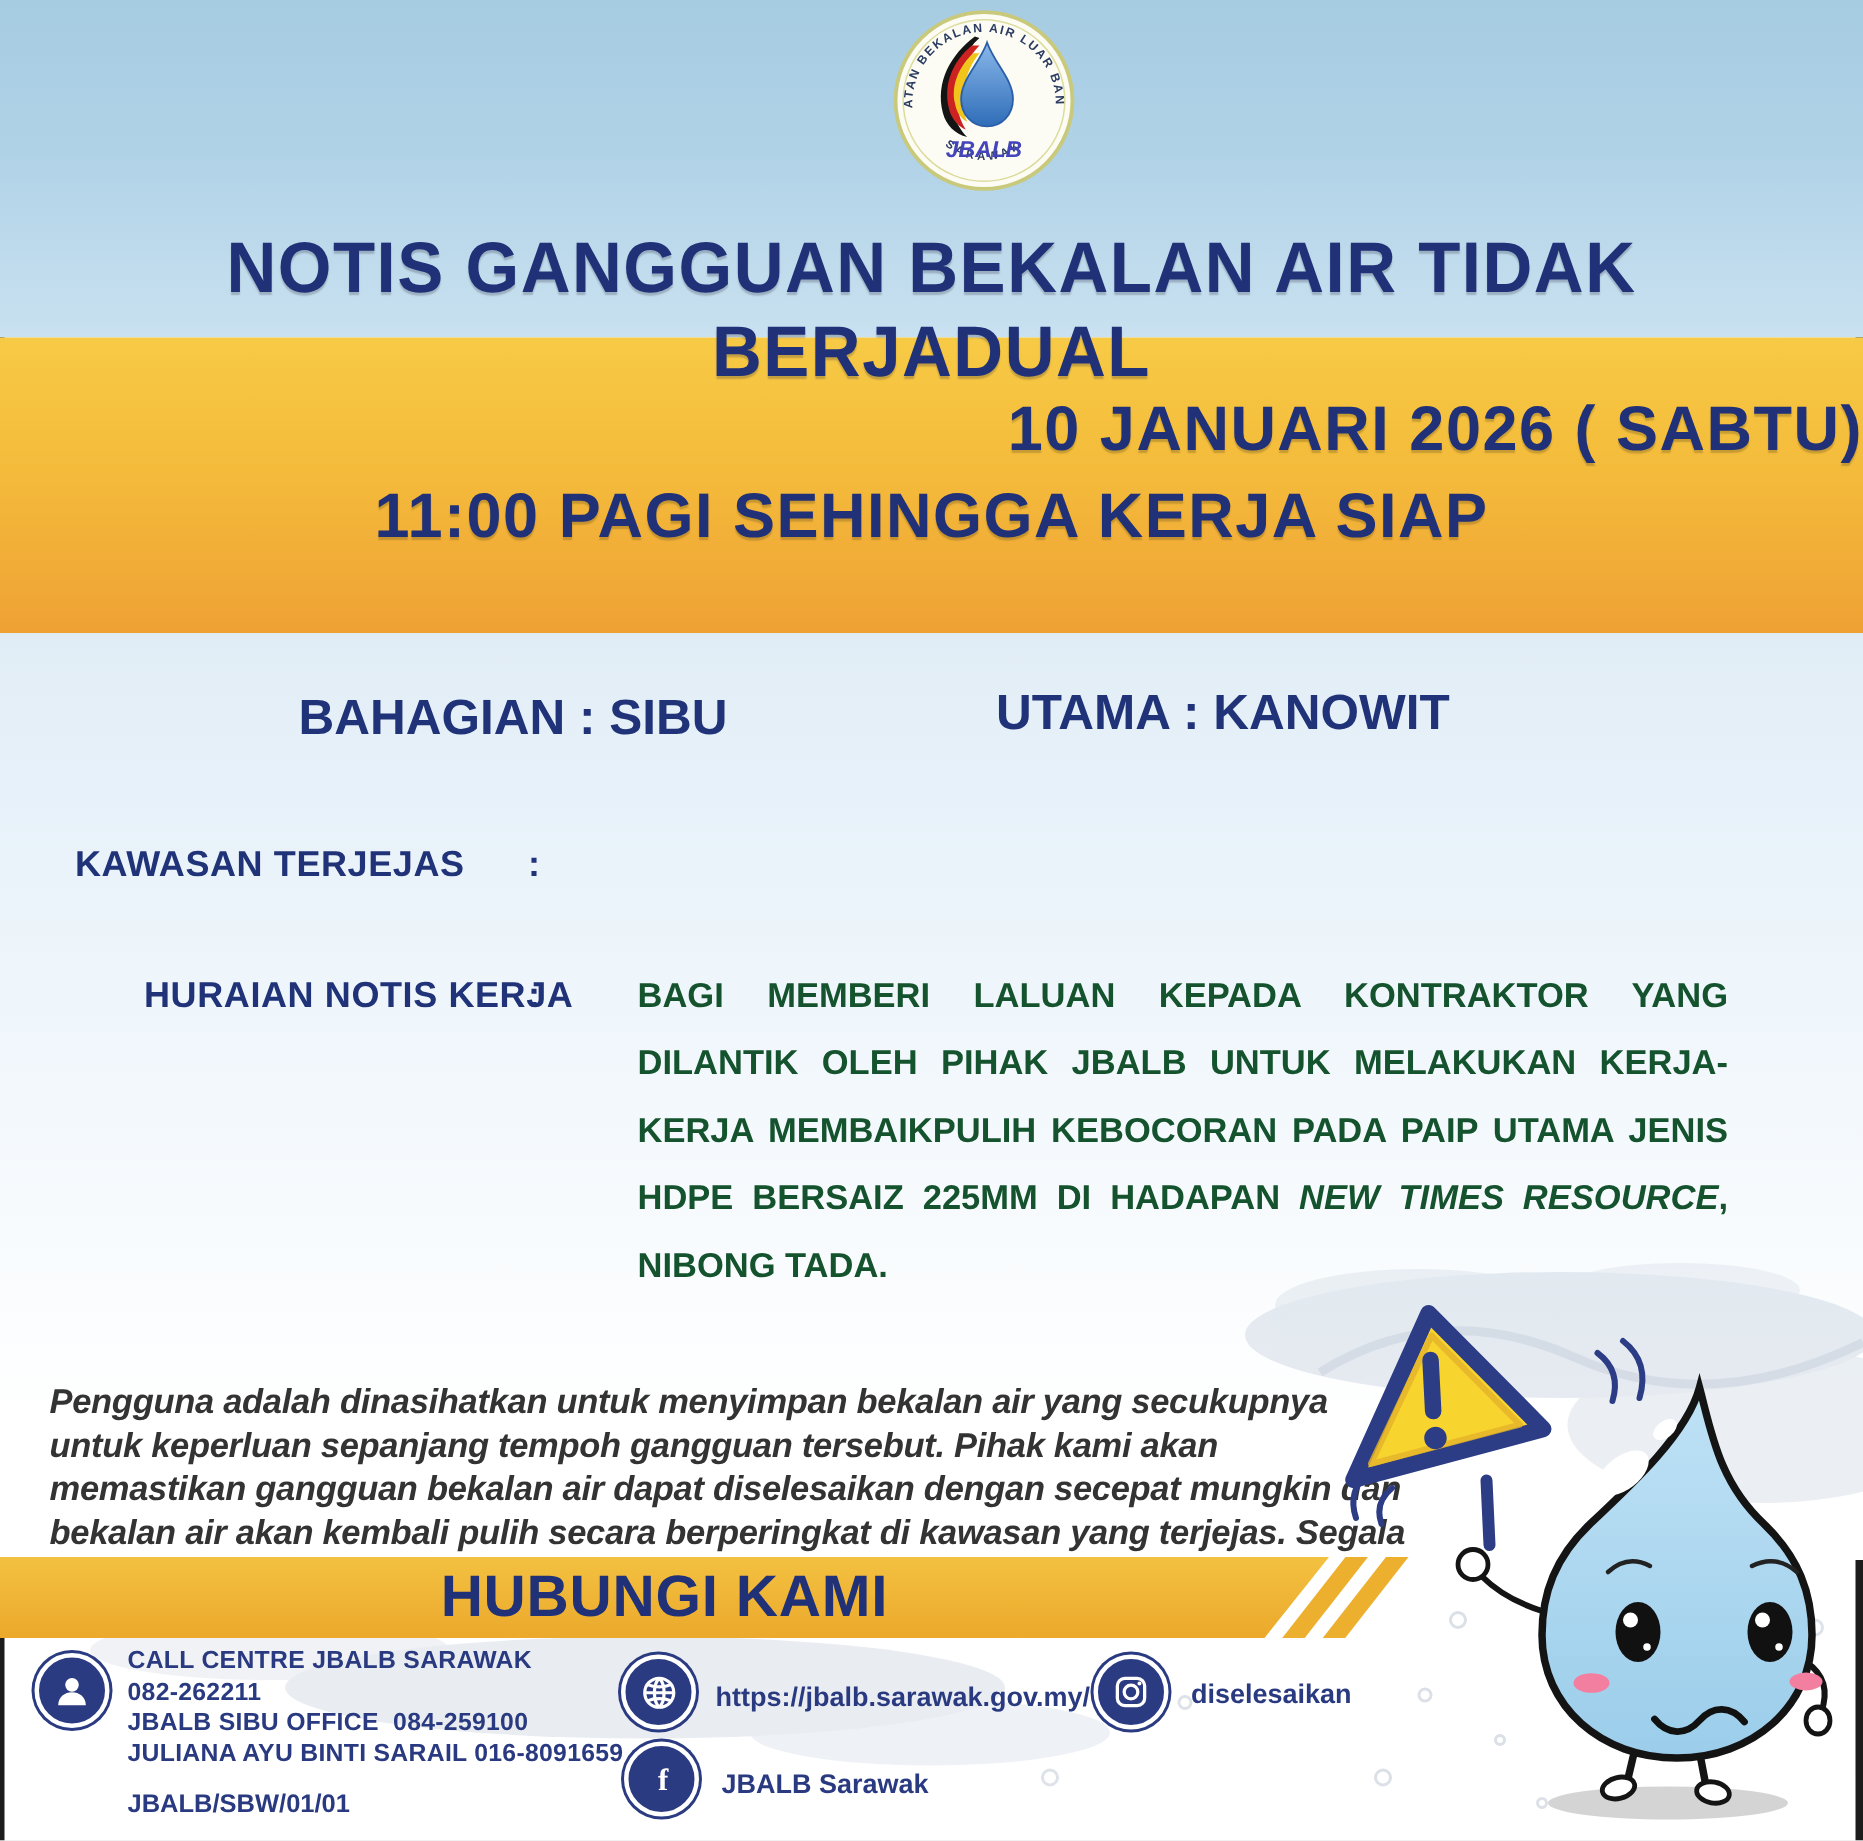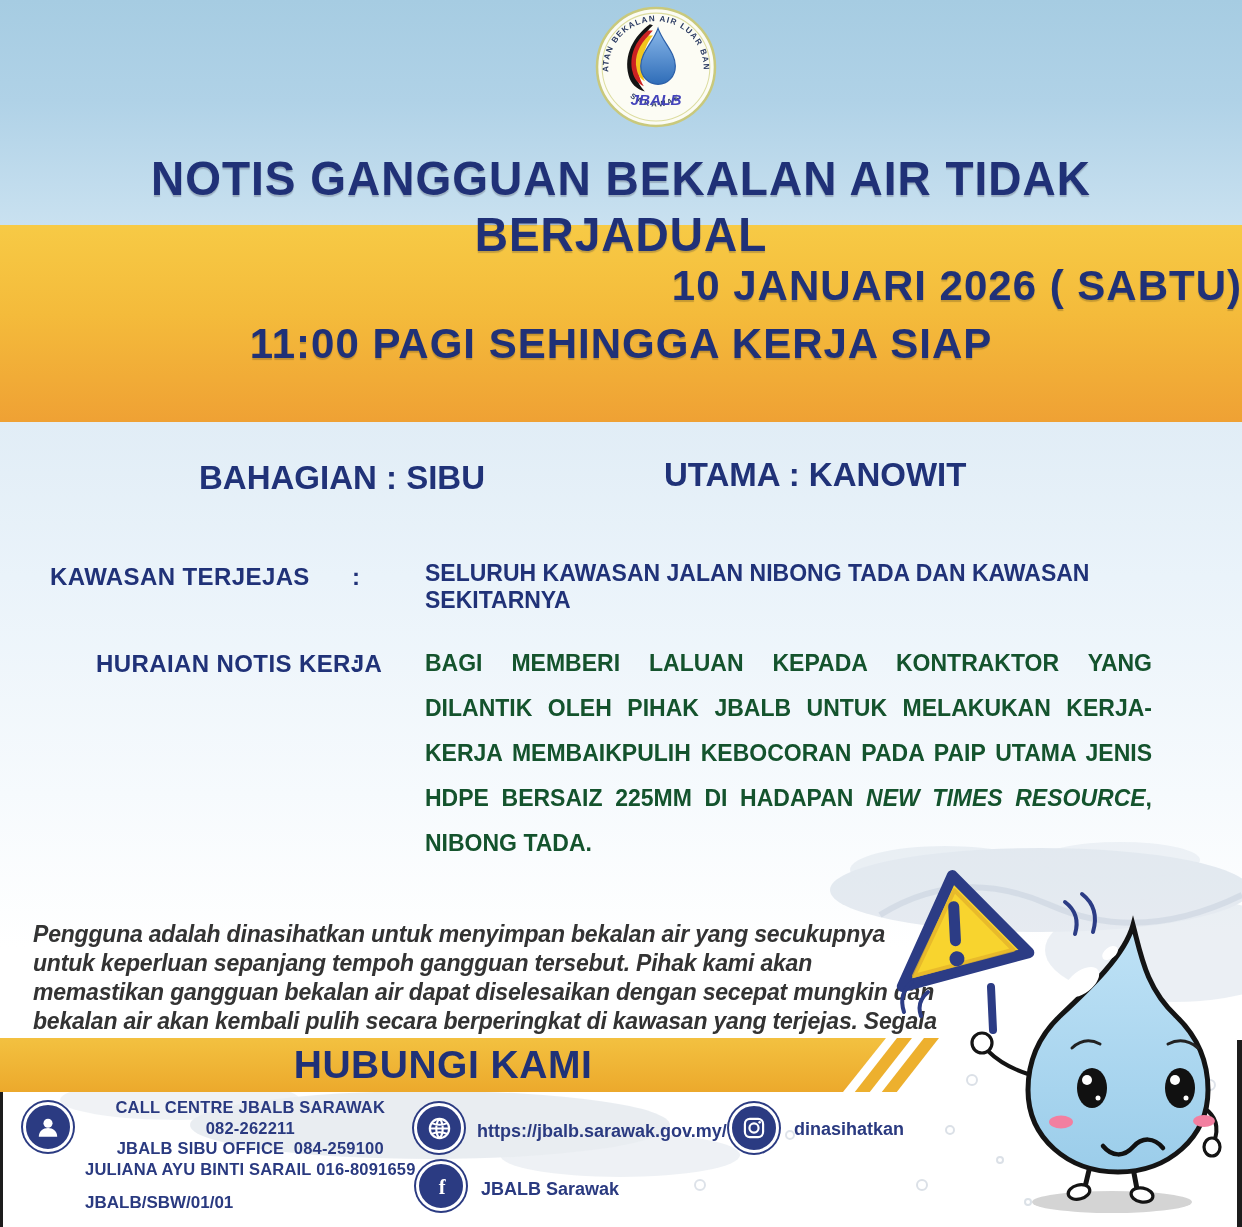--- a/index.html
+++ b/index.html
@@ -51,21 +51,21 @@
   
   .circle-icon{width:44px;height:44px;border-radius:50%;background:#2b3b82;
     border:3px solid #ffffff;box-shadow:0 0 0 2px #2b3b82;display:flex;
     align-items:center;justify-content:center;z-index:3;}
   .icon-person{left:23px;top:1102px;}
   .icon-globe{left:414px;top:1103px;}
   .icon-facebook{left:416px;top:1161px;}
   .icon-instagram{left:729px;top:1103px;}
   .contact-lines{left:85px;top:1097px;z-index:3;}
   .contact-lines div{font-size:16.5px;line-height:20.5px;font-weight:bold;
-    color:#2a3a80;white-space:pre-wrap;letter-spacing:.2px;text-align:center;}
+    color:#2a3a80;white-space:pre-wrap;letter-spacing:.2px;}
   .ref-no{left:85px;top:1193px;font-size:17px;font-weight:bold;color:#2a3a80;z-index:3;}
   .website-label{left:477px;top:1121px;font-size:18px;font-weight:bold;color:#2a3a80;z-index:3;}
   .facebook-label{left:481px;top:1179px;font-size:18px;font-weight:bold;color:#2a3a80;z-index:3;}
   .instagram-label{left:794px;top:1119px;font-size:18px;font-weight:bold;color:#2a3a80;z-index:3;}
   
   .watermark{left:0;top:835px;width:1242px;height:392px;z-index:1;pointer-events:none;}
   .mascot{left:860px;top:850px;width:382px;height:377px;z-index:3;pointer-events:none;}
 </style>
 </head>
 <body>
@@ -103,21 +103,20 @@
     <div class="line">11:00 PAGI SEHINGGA KERJA SIAP</div>
   </div>
 
   <div class="abs body-bg"></div>
 
   <div class="abs navy bahagian">BAHAGIAN : SIBU</div>
   <div class="abs navy daerah">UTAMA : KANOWIT</div>
 
   <div class="abs navy row-label kawasan-label">KAWASAN TERJEJAS</div>
   <div class="abs navy row-label kawasan-colon">:</div>
-  <div class="abs navy kawasan-value">SELURUH KAWASAN JALAN NIBONG TADA DAN KAWASAN SEKITARNYA</div>
 
   <div class="abs navy row-label huraian-label">HURAIAN NOTIS KERJA</div>
   <div class="abs navy row-label huraian-colon">:</div>
   <div class="abs huraian-text"><span>BAGI MEMBERI LALUAN KEPADA KONTRAKTOR YANG DILANTIK OLEH PIHAK JBALB UNTUK MELAKUKAN KERJA-KERJA MEMBAIKPULIH KEBOCORAN PADA PAIP UTAMA JENIS HDPE BERSAIZ 225MM DI HADAPAN </span><i>NEW TIMES RESOURCE</i><span>, NIBONG TADA.</span></div>
 
   <div class="abs advisory">Pengguna adalah dinasihatkan untuk menyimpan bekalan air yang secukupnya untuk keperluan sepanjang tempoh gangguan tersebut. Pihak kami akan memastikan gangguan bekalan air dapat diselesaikan dengan secepat mungkin dan bekalan air akan kembali pulih secara berperingkat di kawasan yang terjejas. Segala kesulitan yang timbul akibat gangguan ini adalah sangat dikesali.</div>
 
   <svg class="abs watermark" viewBox="0 0 1242 392">
     <g opacity="0.32" fill="#b4c3d4">
       <ellipse cx="1040" cy="55" rx="210" ry="42"></ellipse>
@@ -174,21 +173,21 @@
   </div>
   <div class="abs facebook-label">JBALB Sarawak</div>
 
   <div class="abs circle-icon icon-instagram">
     <svg width="26" height="26" viewBox="0 0 24 24" fill="none" stroke="#fff" stroke-width="2">
         <rect x="3.6" y="3.6" width="16.8" height="16.8" rx="4.6"></rect>
         <circle cx="12" cy="12" r="4.2"></circle>
         <circle cx="17.2" cy="6.8" r="1.2" fill="#fff" stroke="none"></circle>
       </svg>
   </div>
-  <div class="abs instagram-label">dinasihatkan</div>
+  <div class="abs instagram-label">diselesaikan</div>
 
   <svg class="abs mascot" viewBox="0 0 382 377">
     <defs>
       <linearGradient id="dropG" x1="0" y1="0" x2="0" y2="1">
         <stop offset="0" stop-color="#bfe2f6"></stop>
         <stop offset="1" stop-color="#9bcdea"></stop>
       </linearGradient>
     </defs>
 
     <ellipse cx="252" cy="352" rx="80" ry="11" fill="#cccccc" opacity="0.85"></ellipse>

